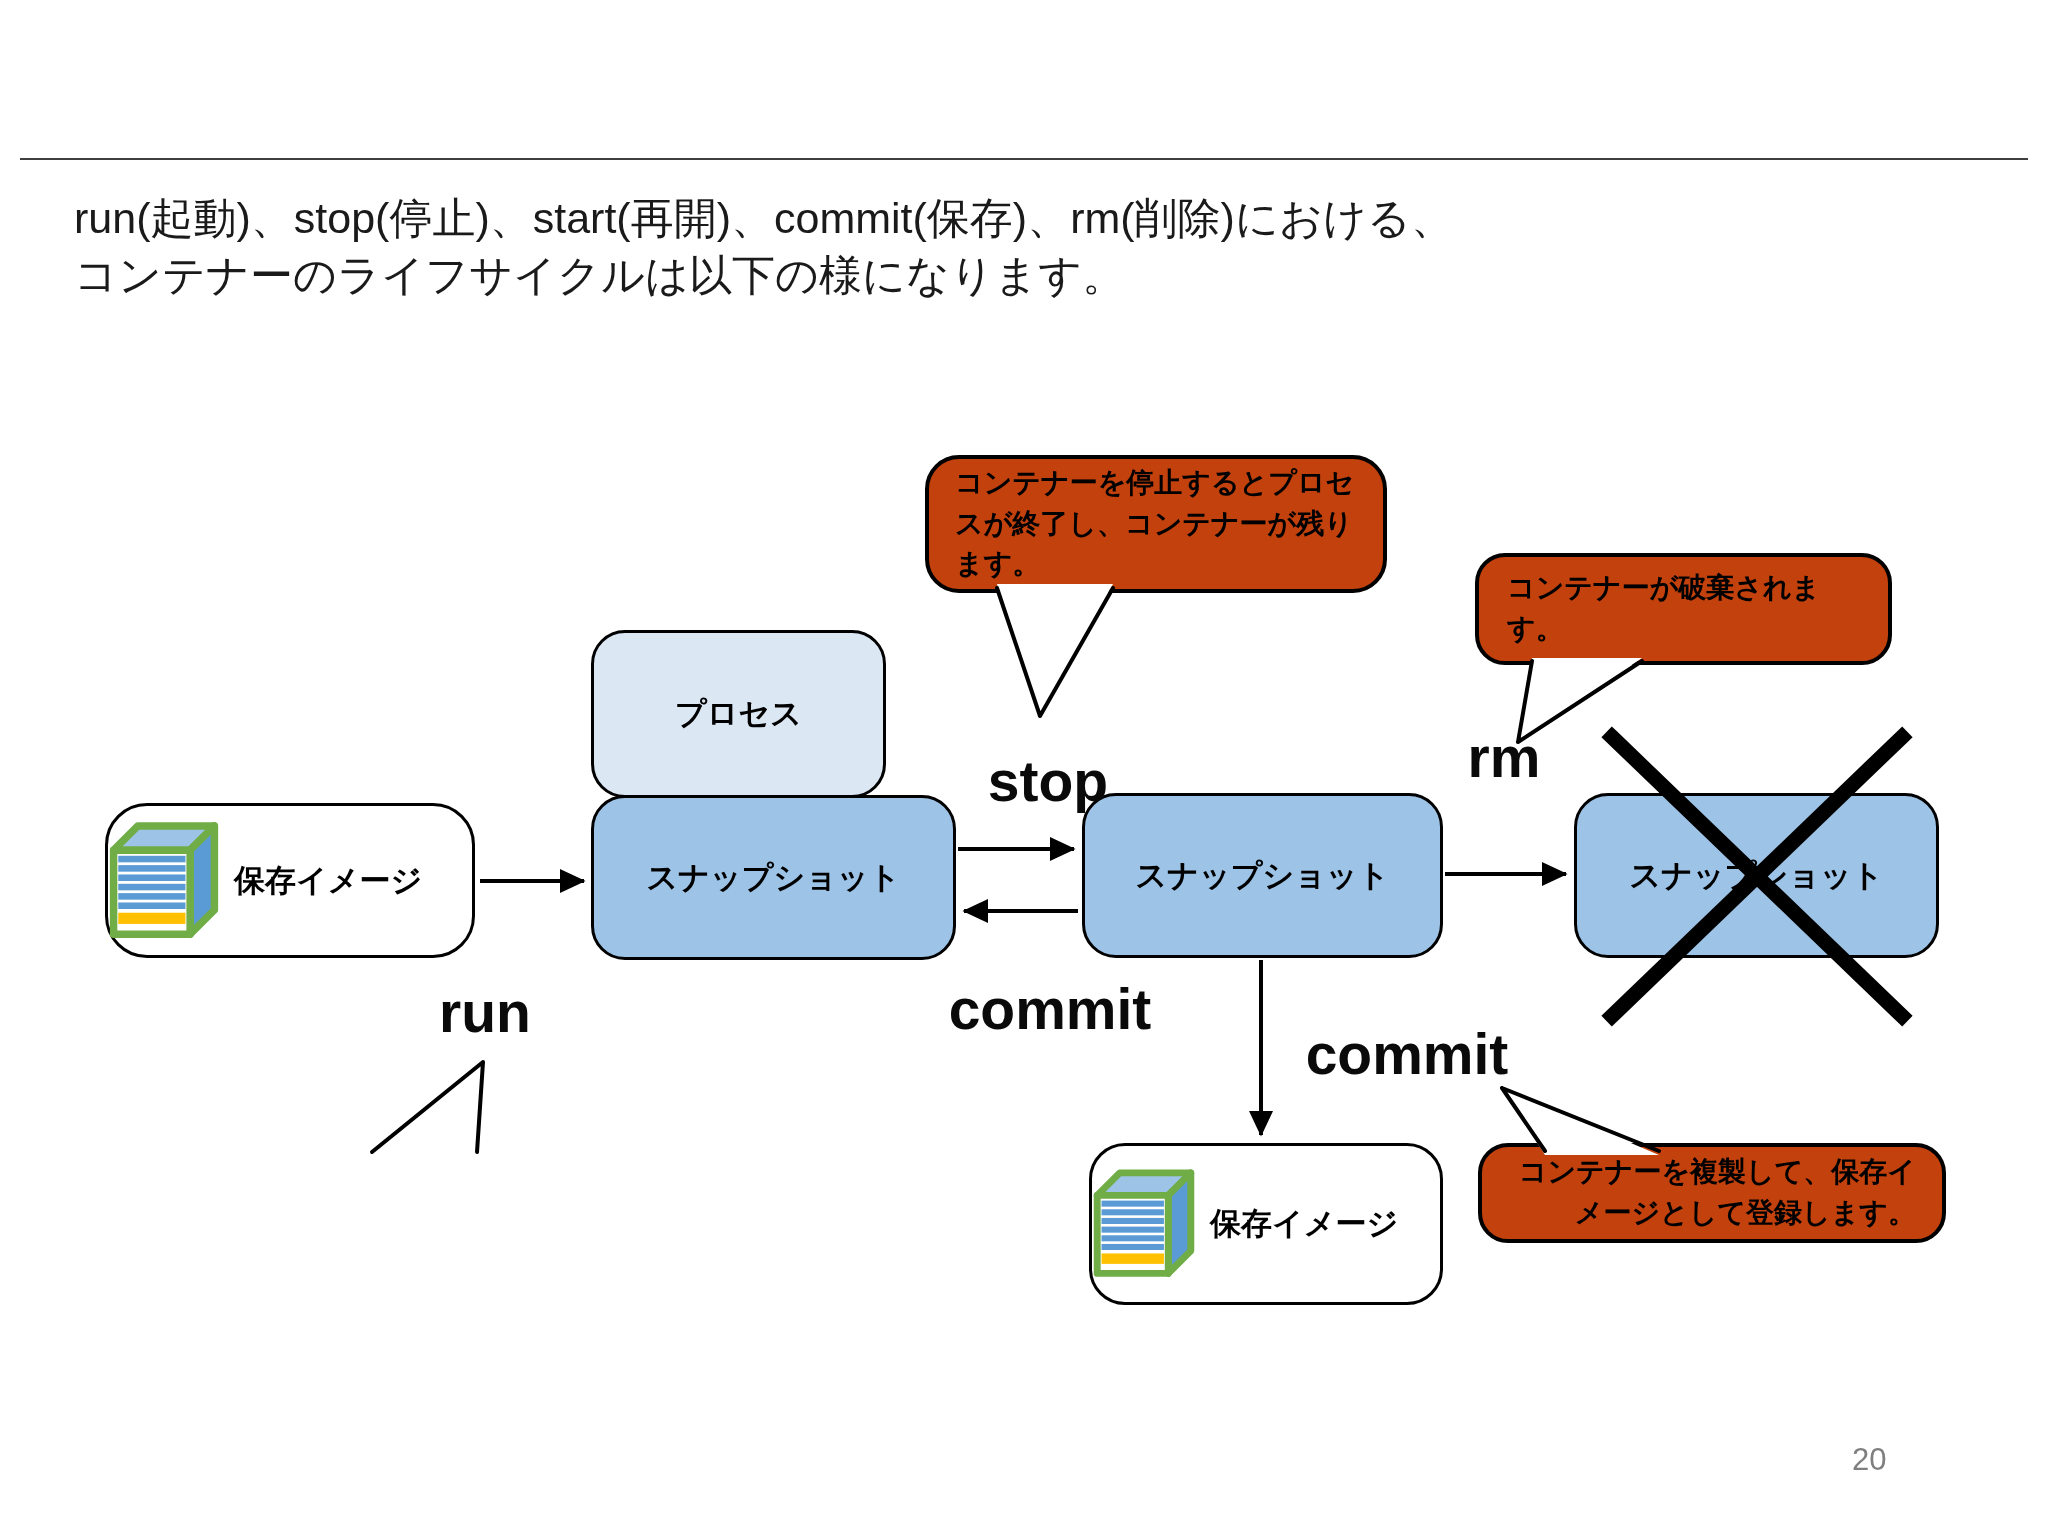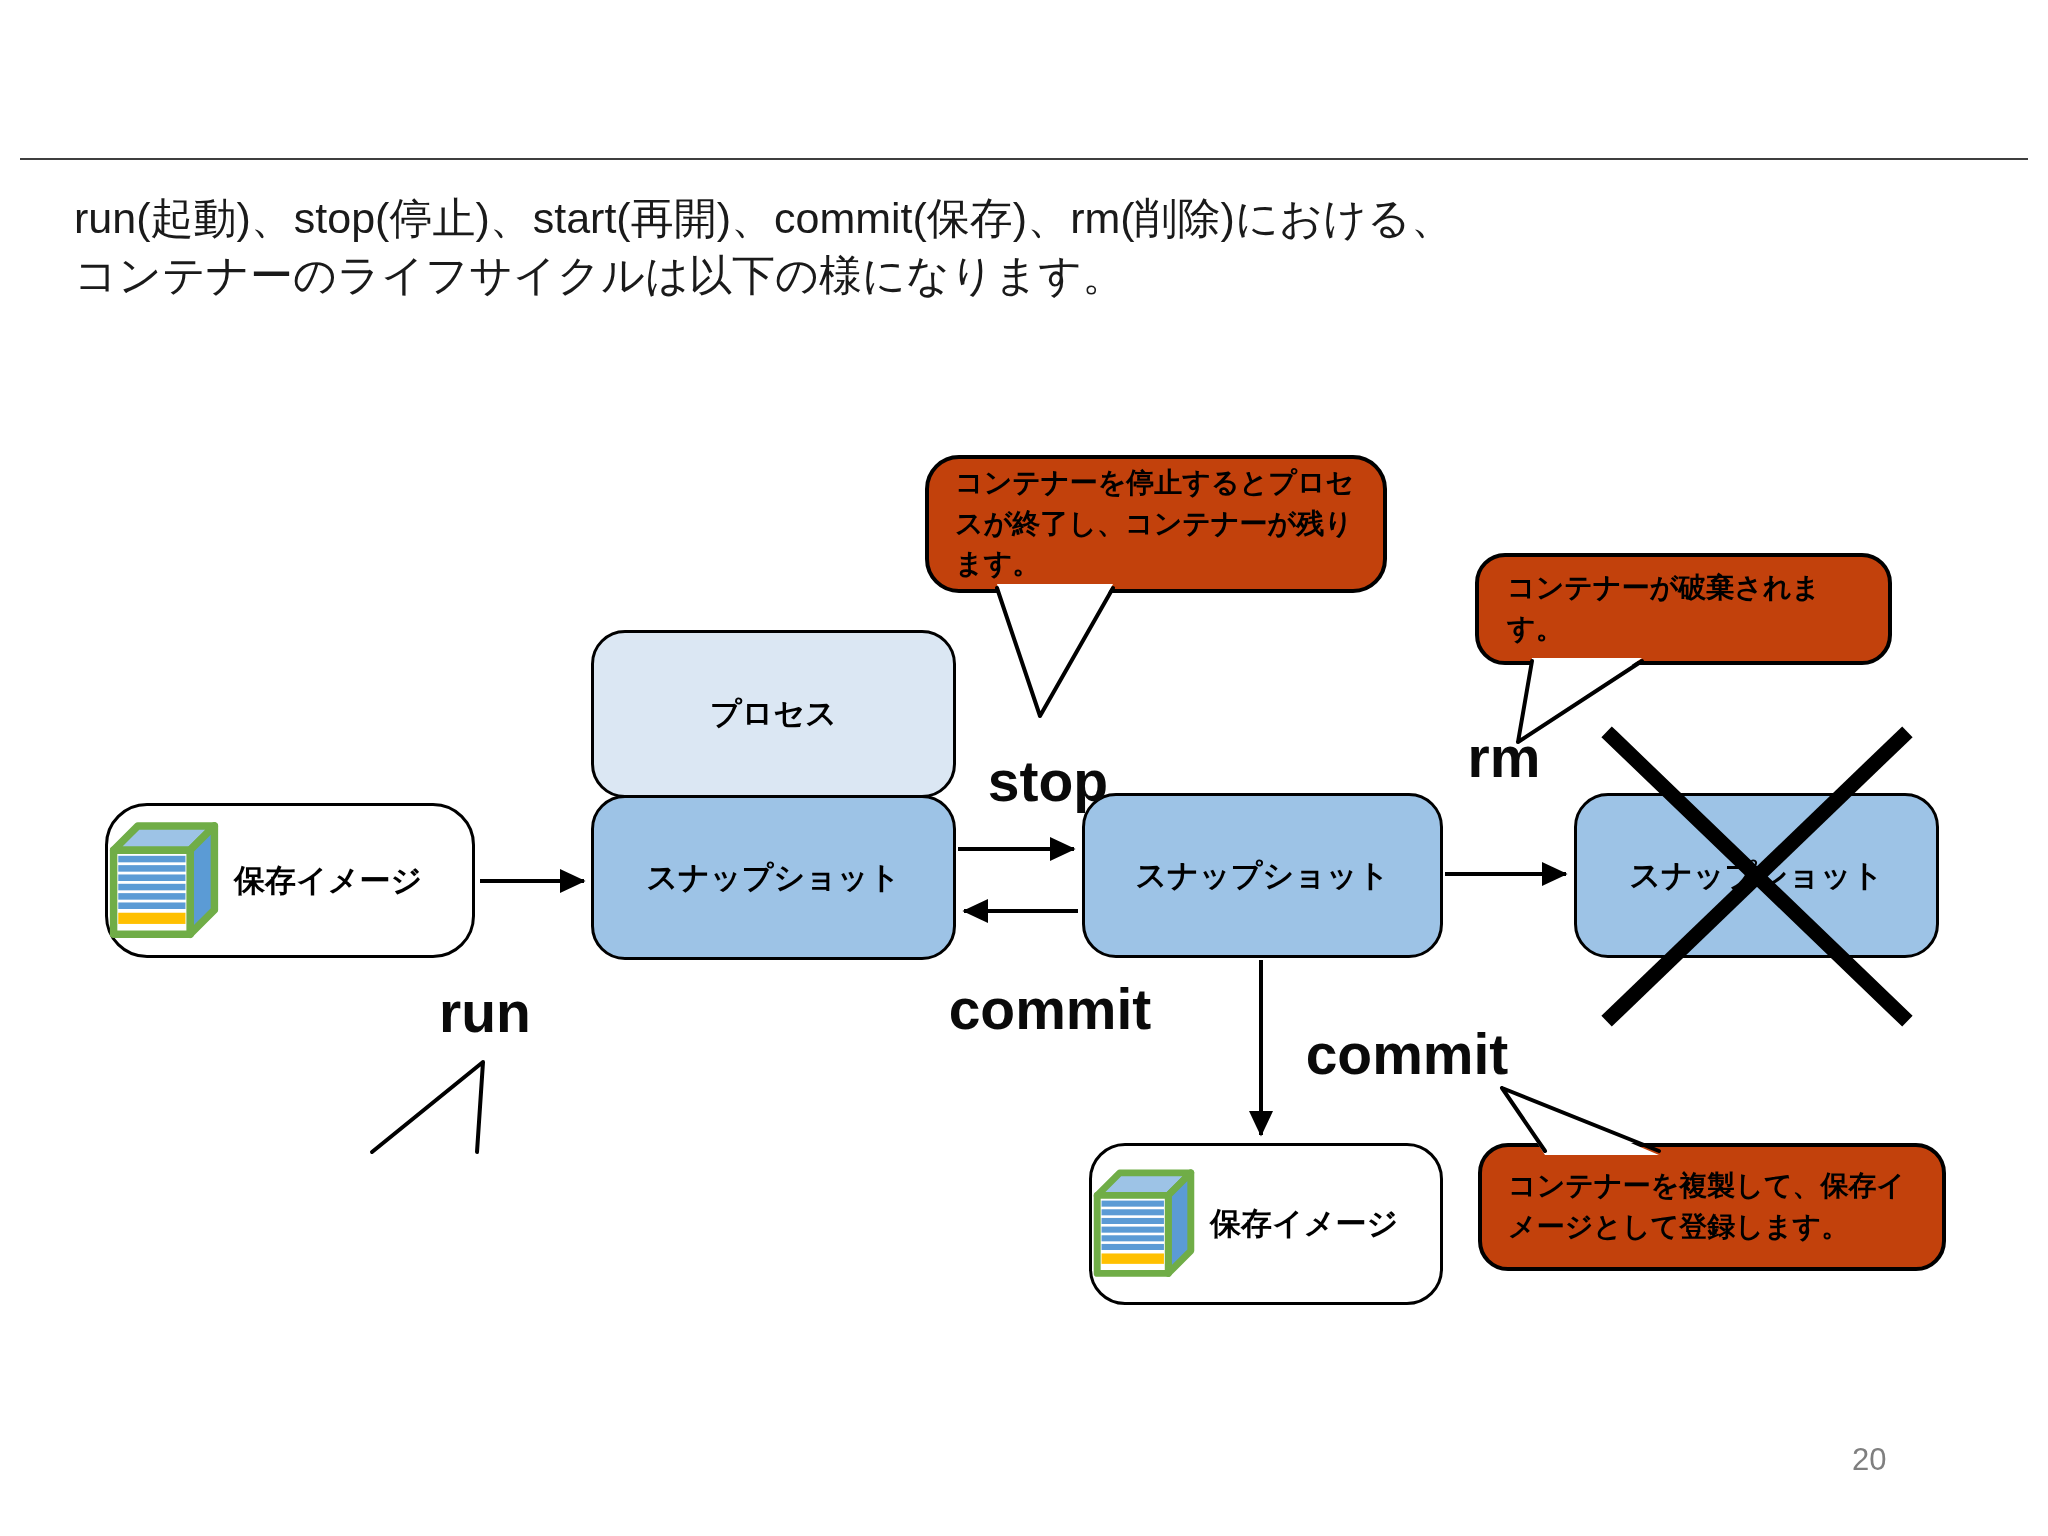--- a/index.html
+++ b/index.html
@@ -14,21 +14,21 @@
   .title-rule{position:absolute;left:20px;top:158px;width:2008px;height:2px;background:#3f3f3f;}
   .body-text{
     position:absolute;left:74px;top:190px;width:1920px;
     font-size:43px;line-height:1.33;color:#1a1a1a;font-weight:400;
   }
   
   .node{position:absolute;display:flex;align-items:center;justify-content:center;box-sizing:border-box;}
   .node .label{font-weight:700;font-size:31px;color:#000;}
   .rounded{border:3px solid #000;border-radius:38px;background:#fff;}
   .process-box{
-    left:591px;top:630px;width:365px;height:168px;z-index:1;
+    left:591px;top:630px;width:295px;height:168px;z-index:1;
     background:var(--process-fill,#dbe7f3);border:3px solid #000;border-radius:34px;
   }
   .snapshot{background:var(--snapshot-fill,#9dc3e6);border:3px solid #000;border-radius:34px;z-index:2;}
   .snap1{left:591px;top:795px;width:365px;height:165px;}
   .snap2{left:1082px;top:793px;width:361px;height:165px;}
   .snap3{left:1574px;top:793px;width:365px;height:165px;}
   .saved-box{z-index:2;display:flex;align-items:center;gap:14px;justify-content:flex-start;}
   .saved-left{left:105px;top:803px;width:370px;height:155px;border-radius:42px;}
   .saved-bottom{left:1089px;top:1143px;width:354px;height:162px;border-radius:36px;}
   .saved-box .label{font-size:31px;}
@@ -44,21 +44,21 @@
   .act-rm{left:1504px;top:757px;}
   
   .callout{
     position:absolute;background:#c2410c;border:4px solid #000;box-sizing:border-box;
     z-index:3;display:flex;align-items:center;
   }
   .callout .txt{font-size:28px;font-weight:700;line-height:1.45;color:#000;}
   .co-stop{left:925px;top:455px;width:462px;height:138px;border-radius:34px;padding:4px 26px;}
   .co-rm{left:1475px;top:553px;width:417px;height:112px;border-radius:30px;padding:20px 28px;}
   .co-run{left:310px;top:1148px;width:472px;height:154px;border-radius:34px;padding:4px 28px;}
-  .co-commit{left:1478px;top:1143px;width:468px;height:128px;border-radius:30px;padding:4px 26px;}
+  .co-commit{left:1478px;top:1143px;width:468px;height:100px;border-radius:30px;padding:4px 26px;text-align:right;}
   .overlay{position:absolute;left:0;top:0;z-index:5;pointer-events:none;}
   .page-number{
     position:absolute;left:1852px;top:1442px;font-size:31px;color:#7f7f7f;z-index:2;
   }
   .cube{flex:0 0 auto;}
 </style>
 </head>
 <body>
 
 <div class="slide">

